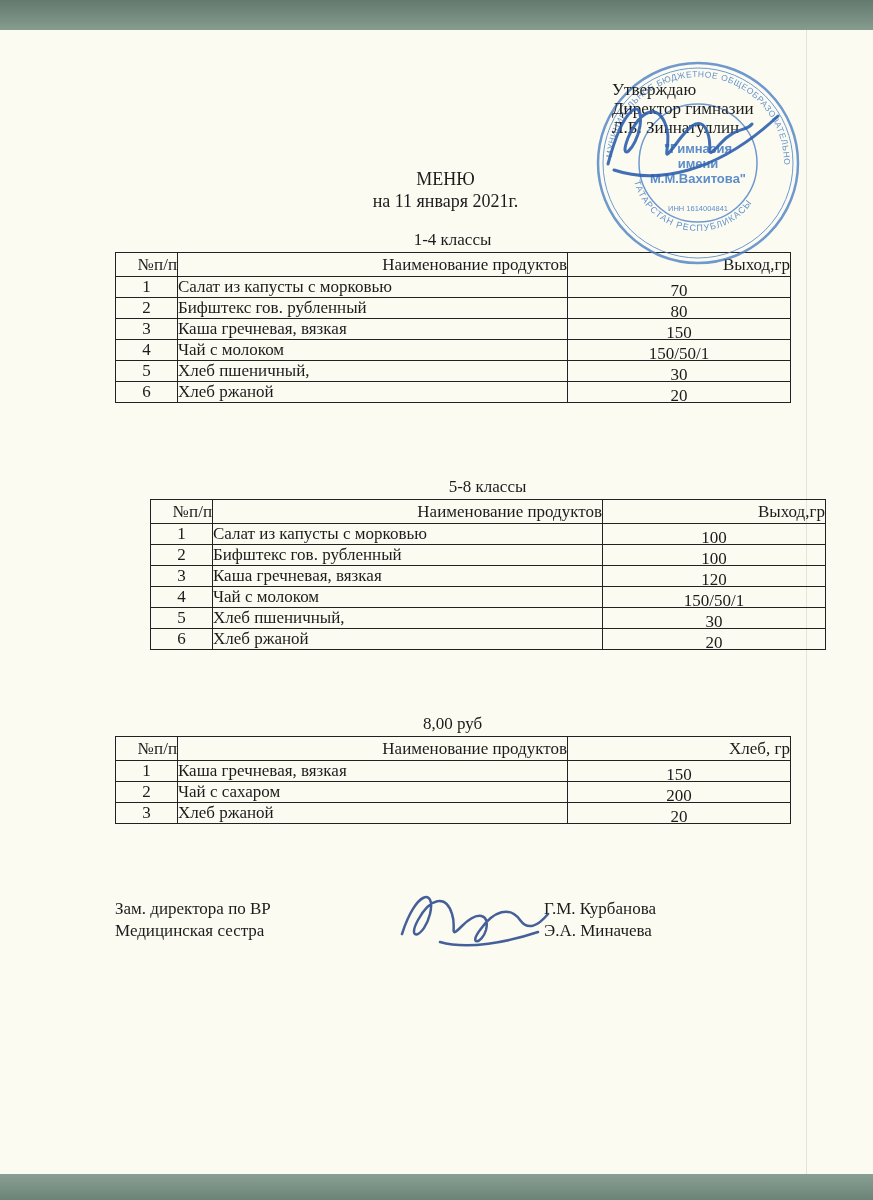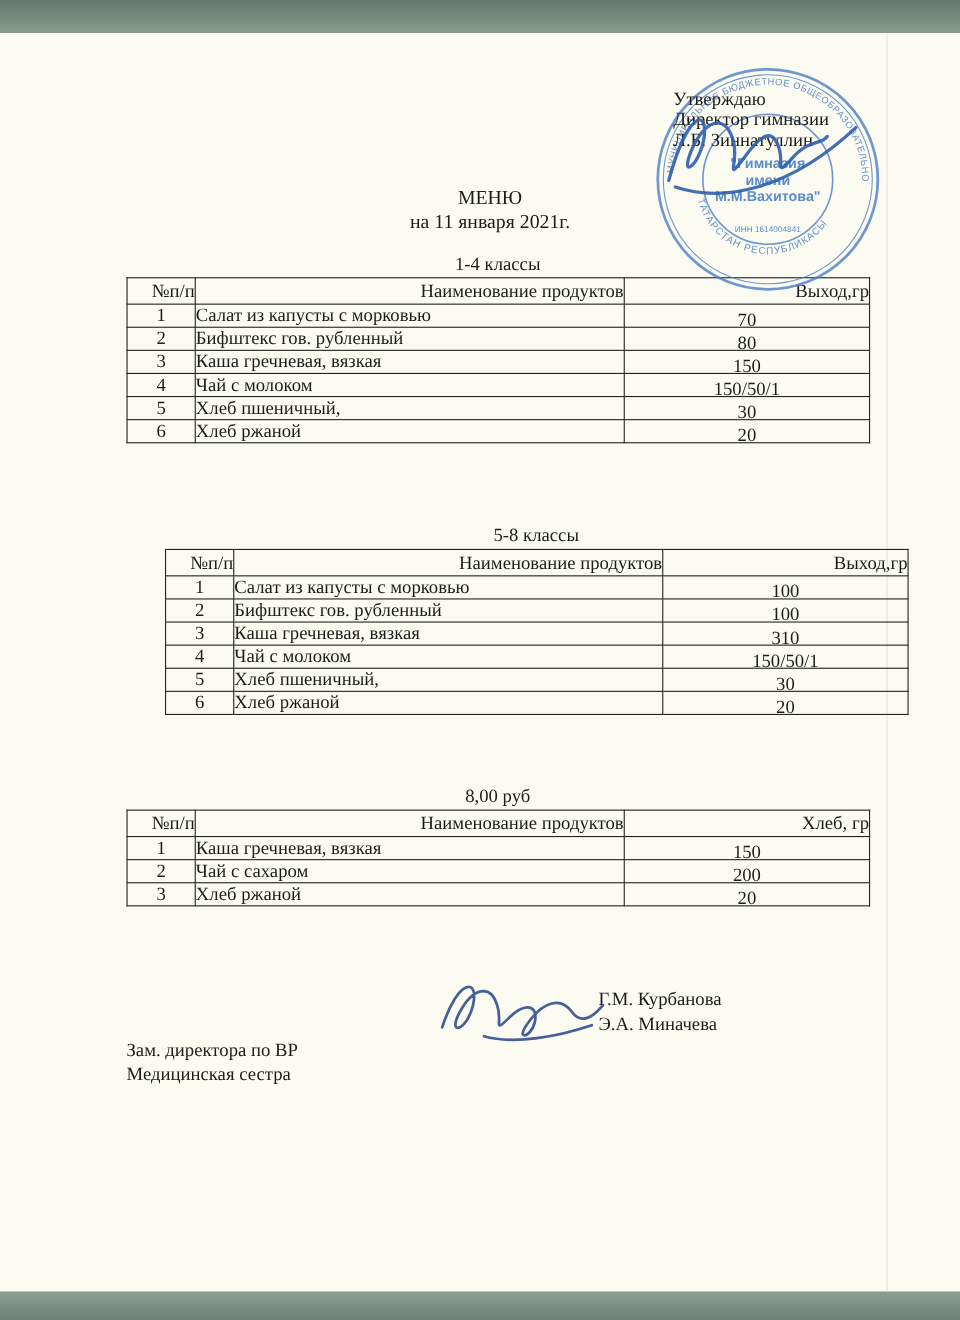--- a/index.html
+++ b/index.html
@@ -39,21 +39,21 @@
                                  padding:0; line-height:20px; overflow:hidden; white-space:nowrap; }
   table.menu th { height:24px; text-align:right; }
   table.menu td { height:21px; }
   col.c-num { width:62px; } col.c-name { width:390px; } col.c-amt { width:223px; }
   td.num { text-align:center; }
   td.name { text-align:left; padding-left:8px; }
   td.amt { text-align:center; }
   td.amt span { position:relative; top:4px; display:inline-block; }
 
   
-  .roles { position:absolute; left:115px; top:944px; font-size:17px; line-height:22px; }
+  .roles { position:absolute; left:115px; top:898px; font-size:17px; line-height:22px; }
   .names { position:absolute; left:544px; top:898px; font-size:17px; line-height:22px;font-family:Liberation Serif, serif; }
   .sig2 { position:absolute; left:388px; top:876px; width:175px; height:80px; z-index:4; }
 </style>
 </head>
 <body>
 
 <div class="page">
 
   <div class="scan-band top"></div>
   <div class="scan-band bottom"></div>
@@ -171,21 +171,21 @@
         <td class="amt"><span>100</span></td>
       </tr>
       <tr>
         <td class="num">2</td>
         <td class="name">Бифштекс гов. рубленный</td>
         <td class="amt"><span>100</span></td>
       </tr>
       <tr>
         <td class="num">3</td>
         <td class="name">Каша гречневая, вязкая</td>
-        <td class="amt"><span>310</span></td>
+        <td class="amt"><span>120</span></td>
       </tr>
       <tr>
         <td class="num">4</td>
         <td class="name">Чай с молоком</td>
         <td class="amt"><span>150/50/1</span></td>
       </tr>
       <tr>
         <td class="num">5</td>
         <td class="name">Хлеб пшеничный,</td>
         <td class="amt"><span>30</span></td>

